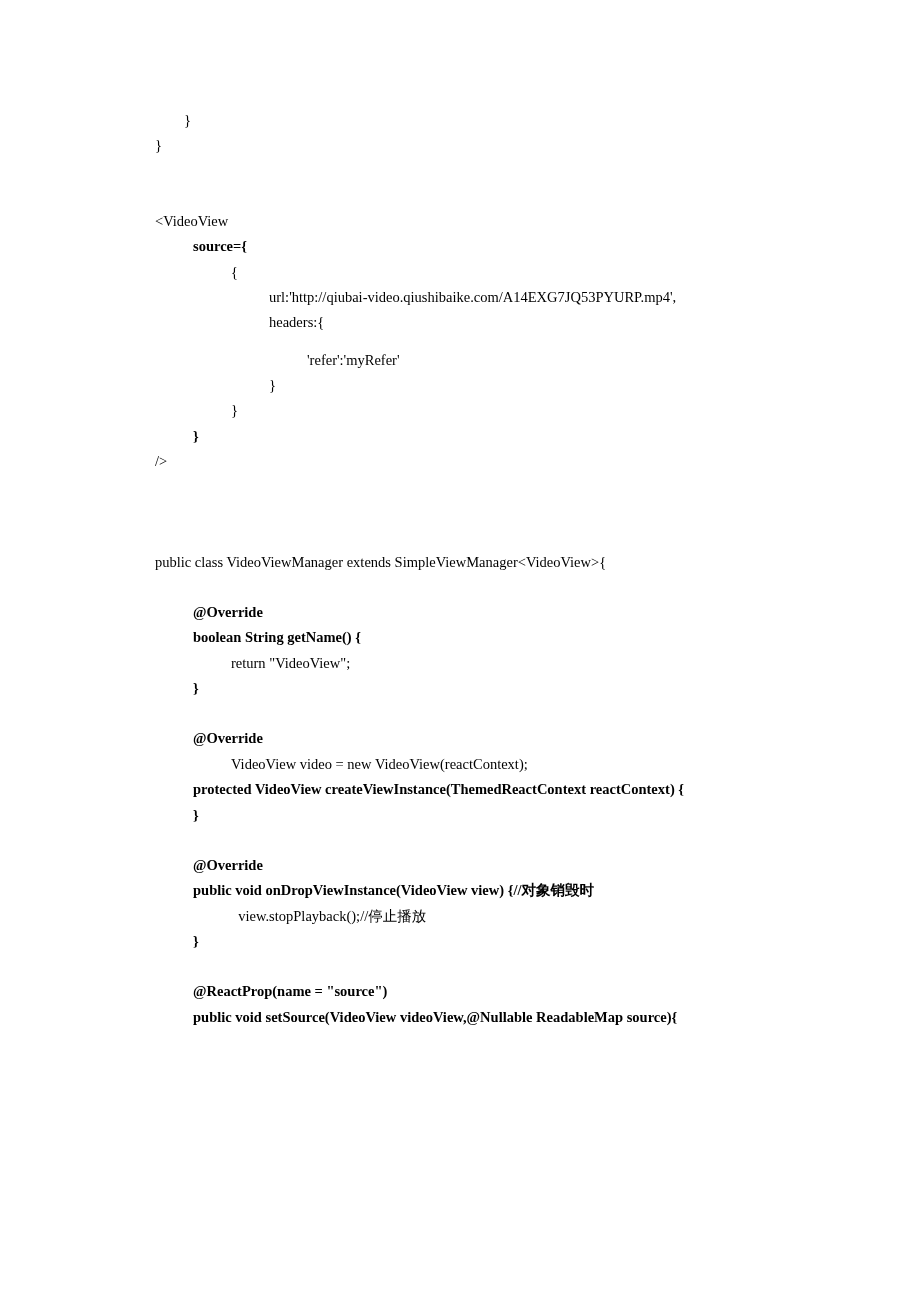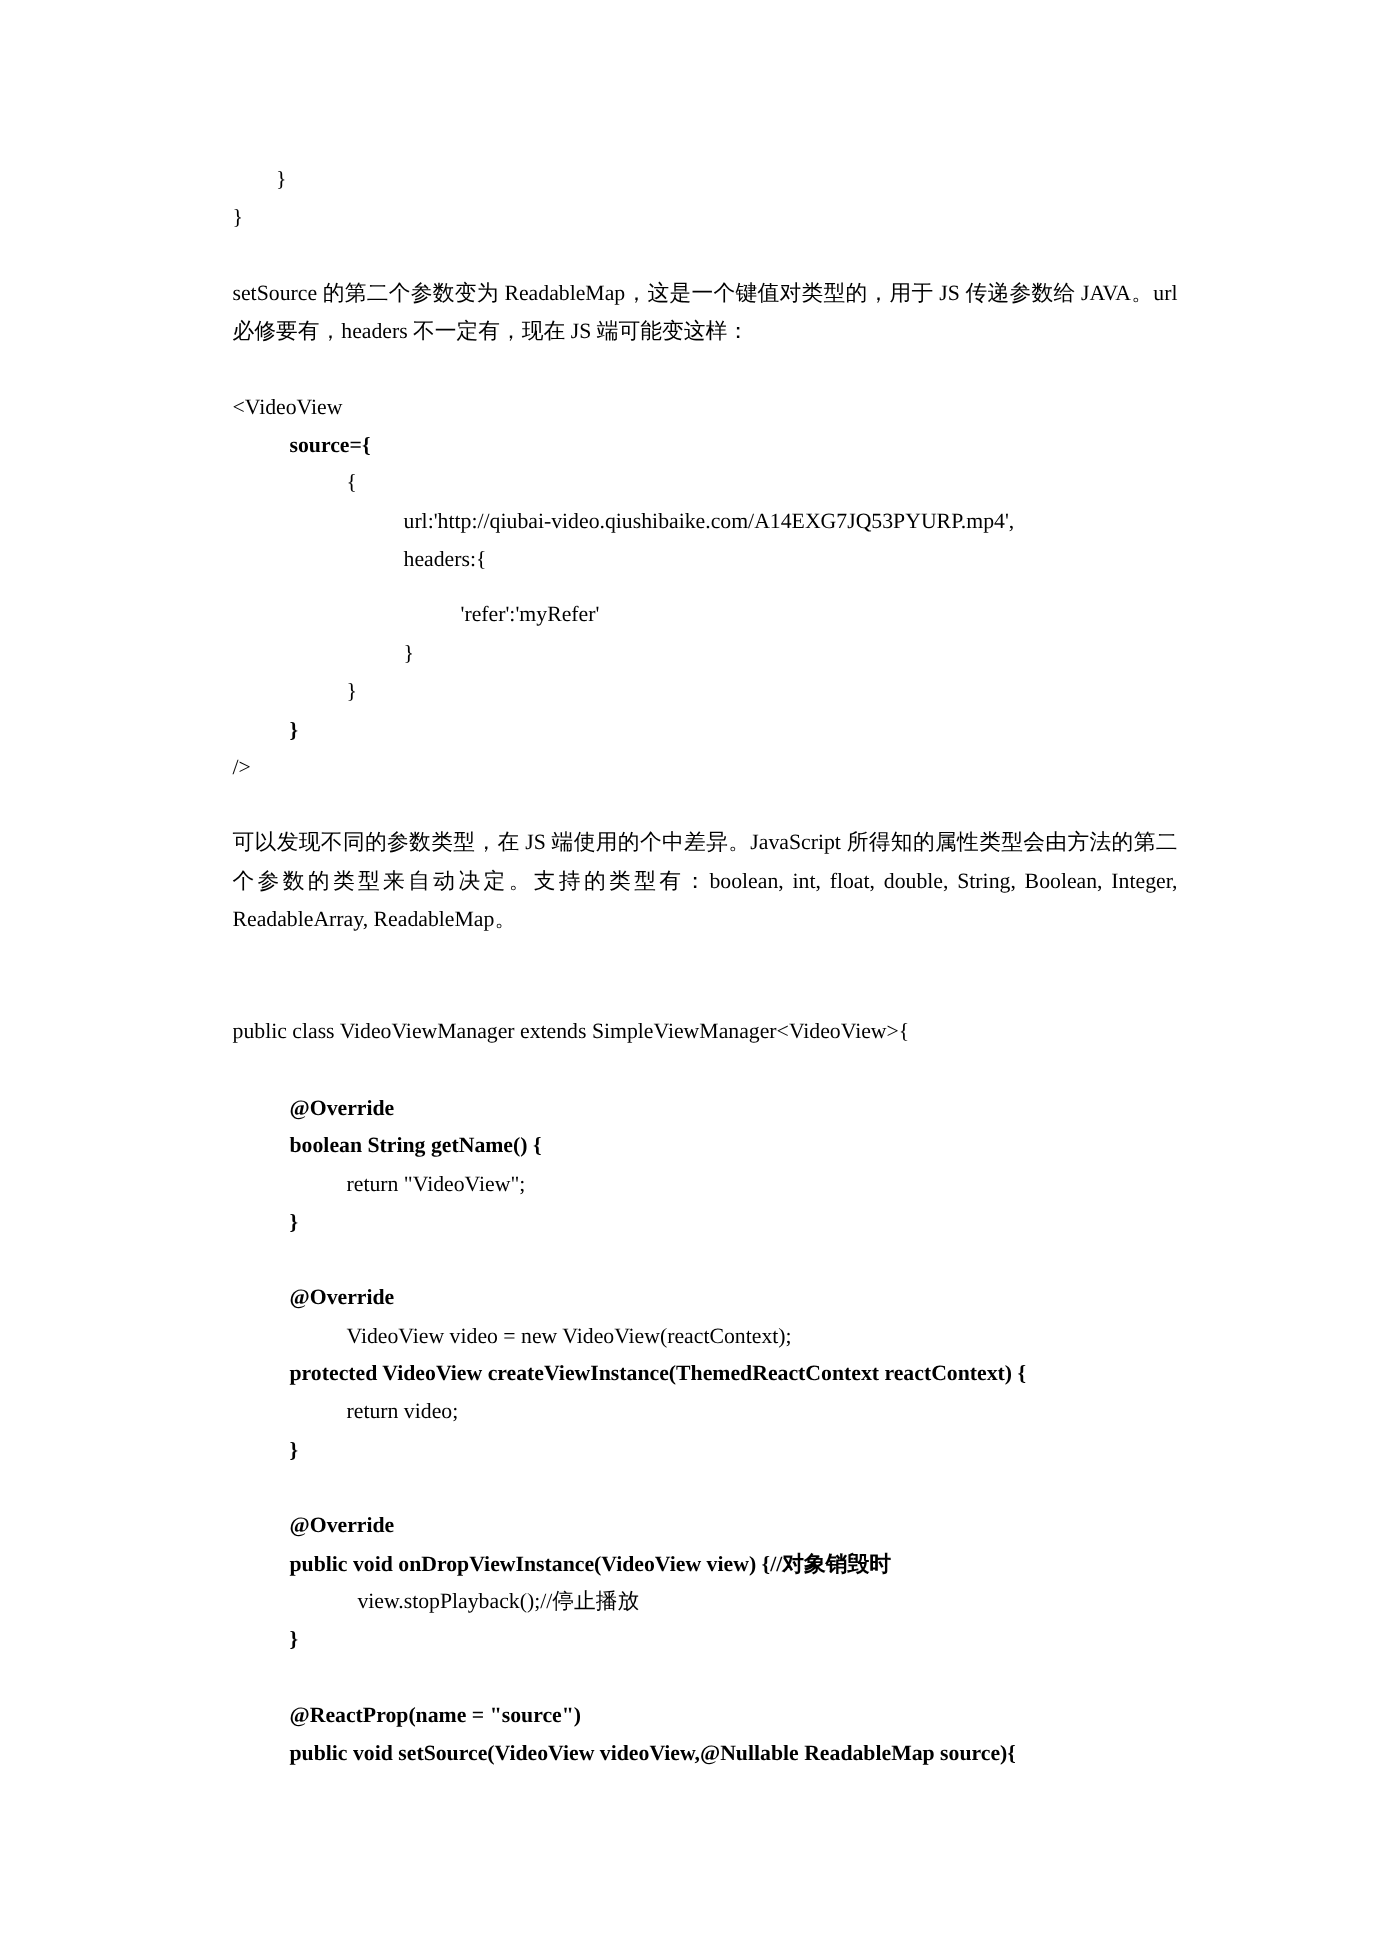--- a/index.html
+++ b/index.html
@@ -31,59 +31,56 @@
 </head>
 <body>
 
 <div class="page">
 
   <p class="para" style="white-space: pre;">        }</p>
   <p class="para">}</p>
 
   <div class="blank"></div>
 
-  <p class="para">setSource 的第二个参数变为 ReadableMap，这是一个键值对类型的，用于 JS 传递参数给 JAVA。url 必修要有，headers 不一定有，现在 JS 端可能变这样：</p>
 
   <div class="blank"></div>
 
   <p class="para">&lt;VideoView</p>
   <p class="para code-ind1">source={</p>
   <p class="para code-ind2">{</p>
   <p class="para code-ind3 nowrap">url:'http://qiubai-video.qiushibaike.com/A14EXG7JQ53PYURP.mp4',</p>
   <p class="para code-ind3">headers:{</p>
   <p class="para code-ind4">'refer':'myRefer'</p>
   <p class="para code-ind3">}</p>
   <p class="para code-ind2">}</p>
   <p class="para code-ind1">}</p>
   <p class="para">/&gt;</p>
 
   <div class="blank"></div>
 
-  <p class="para">可以发现不同的参数类型，在 JS 端使用的个中差异。JavaScript 所得知的属性类型会由方法的第二个参数的类型来自动决定。支持的类型有：boolean, int, float, double, String, Boolean, Integer, ReadableArray, ReadableMap。</p>
 
   <div class="blank"></div>
 
 
   <div class="blank"></div>
 
   <p class="para">public class VideoViewManager extends SimpleViewManager&lt;VideoView&gt;{</p>
 
   <div class="blank"></div>
 
   <p class="para code-ind1">@Override</p>
   <p class="para code-ind1">boolean String getName() {</p>
   <p class="para code-ind2">return "VideoView";</p>
   <p class="para code-ind1">}</p>
 
   <div class="blank"></div>
 
   <p class="para code-ind1">@Override</p>
   <p class="para code-ind2">VideoView video = new VideoView(reactContext);</p>
   <p class="para code-ind1 nowrap">protected VideoView createViewInstance(ThemedReactContext reactContext) {</p>
-  <p class="para code-ind2">return video;</p>
   <p class="para code-ind1">}</p>
 
   <div class="blank"></div>
 
   <p class="para code-ind1">@Override</p>
   <p class="para code-ind1">public void onDropViewInstance(VideoView view) {//对象销毁时</p>
   <p class="para code-ind2" style="white-space: pre;">  view.stopPlayback();//停止播放</p>
   <p class="para code-ind1">}</p>
 
   <div class="blank"></div>

